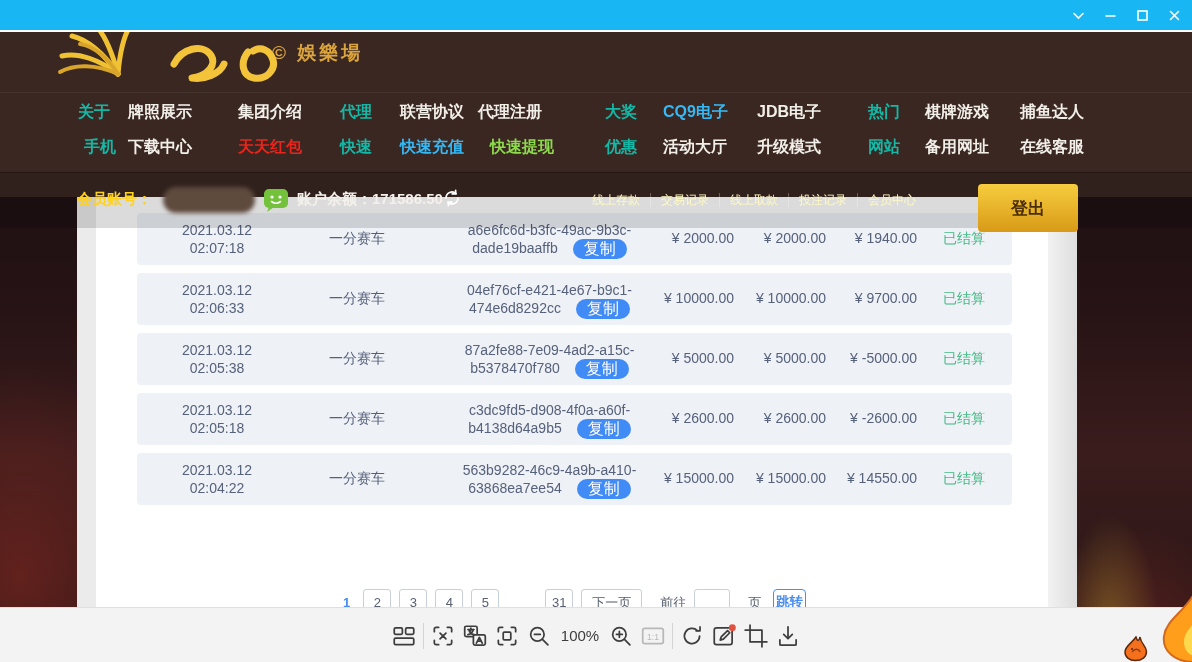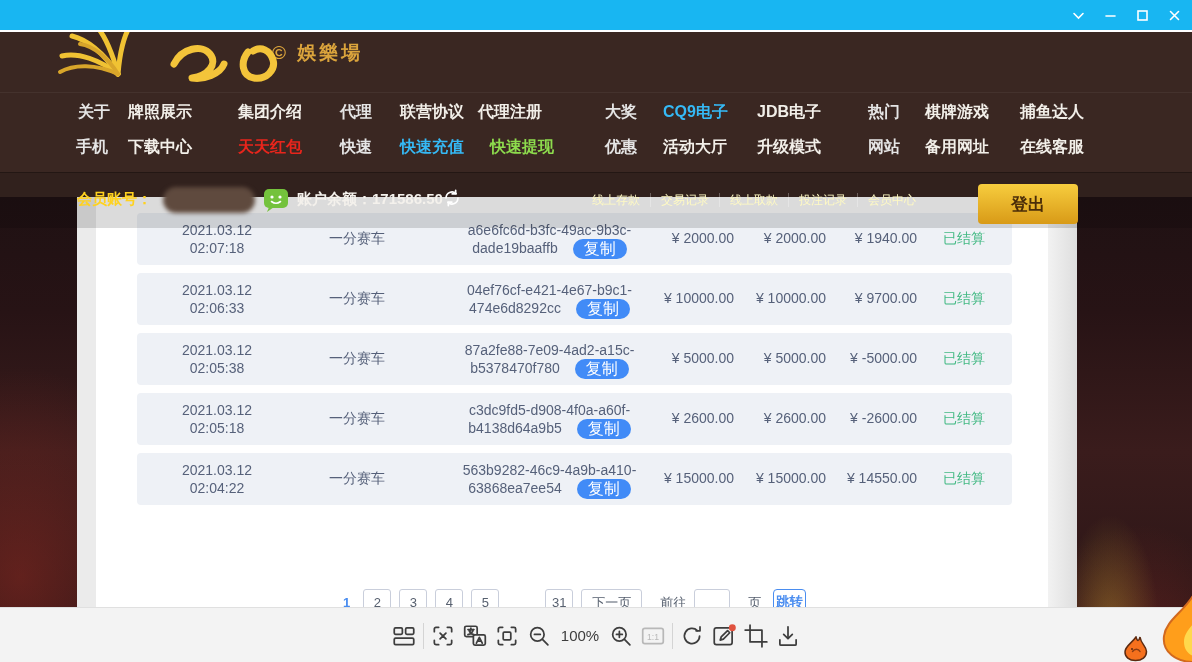--- a/index.html
+++ b/index.html
@@ -15,39 +15,39 @@
 
   
   .top-chrome{position:absolute;top:30px;left:0;right:0;height:167px;background:#3a2722;z-index:5;}
   .logo-wrap{position:absolute;left:56px;top:0;height:46px;z-index:6;}
   .logo-suffix{position:absolute;left:272px;top:10px;color:#dba43c;font-size:19px;letter-spacing:3px;font-weight:bold;white-space:nowrap;}
 
   .navband{position:absolute;top:62px;left:0;right:0;height:80px;border-top:1px solid rgba(255,255,255,0.05);}
   .nav-row{position:absolute;left:0;right:0;height:24px;}
   #nav-row1{top:9px;} #nav-row2{top:44px;}
   .nav-item{position:absolute;font-size:16px;font-weight:600;white-space:nowrap;cursor:pointer;color:#f2efe9;}
-  .nav-item.category{color:#e5e5e5;}
+  .nav-item.category{color:#14b8a6;}
   .nav-item.cyan{color:#35b9f5;}
   .nav-item.red{color:#e8251c;}
   .nav-item.green{color:#8ddb4d;}
 
   
   .member-bar{position:absolute;top:142px;left:0;right:0;height:55px;background:rgba(0,0,0,0.14);
               border-top:1px solid rgba(0,0,0,0.28);z-index:6;}
   .acct-label{position:absolute;left:77px;top:17px;color:#ffd21e;font-size:15px;font-weight:700;}
   .acct-masked{position:absolute;left:163px;top:14px;width:92px;height:26px;border-radius:13px;
                background:#5f4a3e;filter:blur(2px);}
   .chat-icon{position:absolute;left:263px;top:14px;width:26px;height:26px;cursor:pointer;}
   .balance{position:absolute;left:297px;top:17px;color:#f4f1ec;font-size:15px;font-weight:700;white-space:nowrap;}
   .refresh-icon{position:absolute;left:441px;top:14px;width:22px;height:22px;cursor:pointer;}
   .refresh-icon svg{stroke:#fff;stroke-width:1.8;fill:none;stroke-linecap:round;}
   .member-links{position:absolute;left:592px;top:14px;height:26px;display:flex;align-items:center;}
   .member-link{color:#fef9c3;font-size:12px;font-weight:400;white-space:nowrap;cursor:pointer;}
   .vsep{width:1px;height:14px;background:rgba(255,255,255,0.28);margin:0 10px;}
-  .logout-btn{position:absolute;left:978px;top:11px;width:100px;height:40px;border:none;border-radius:4px;
+  .logout-btn{position:absolute;left:978px;top:11px;width:100px;height:48px;border:none;border-radius:4px;
               background:linear-gradient(180deg,#f7cd3e,#d89a17);color:#4a2c08;font-size:17px;font-weight:700;
               cursor:pointer;font-family:inherit;}
 
   
   .content-bg{position:absolute;top:197px;left:0;right:0;height:410px;
     background:
       radial-gradient(70px 160px at 1110px 430px, rgba(200,170,50,0.38), transparent 70%),
       radial-gradient(170px 240px at 1140px 500px, rgba(190,55,45,0.40), transparent 72%),
       radial-gradient(230px 300px at 20px 380px, rgba(160,45,35,0.45), transparent 70%),
       radial-gradient(40px 20px at 125px 115px, rgba(180,160,110,0.5), transparent 70%),
@@ -160,21 +160,21 @@
           <span class="nav-item link" style="left: 400px;">联营协议</span>
           <span class="nav-item link" style="left: 478px;">代理注册</span>
           <span class="nav-item category" style="left: 605px;">大奖</span>
           <span class="nav-item cyan" style="left: 663px;">CQ9电子</span>
           <span class="nav-item link" style="left: 757px;">JDB电子</span>
           <span class="nav-item category" style="left: 868px;">热门</span>
           <span class="nav-item link" style="left: 925px;">棋牌游戏</span>
           <span class="nav-item link" style="left: 1020px;">捕鱼达人</span>
         </div>
       <div class="nav-row" id="nav-row2">
-          <span class="nav-item category" style="left: 76px;">手机</span>
+          <span class="nav-item category" style="left: 84px;">手机</span>
           <span class="nav-item link" style="left: 128px;">下载中心</span>
           <span class="nav-item red" style="left: 238px;">天天红包</span>
           <span class="nav-item category" style="left: 340px;">快速</span>
           <span class="nav-item cyan" style="left: 400px;">快速充值</span>
           <span class="nav-item green" style="left: 490px;">快速提现</span>
           <span class="nav-item category" style="left: 605px;">优惠</span>
           <span class="nav-item link" style="left: 663px;">活动大厅</span>
           <span class="nav-item link" style="left: 757px;">升级模式</span>
           <span class="nav-item category" style="left: 868px;">网站</span>
           <span class="nav-item link" style="left: 925px;">备用网址</span>

